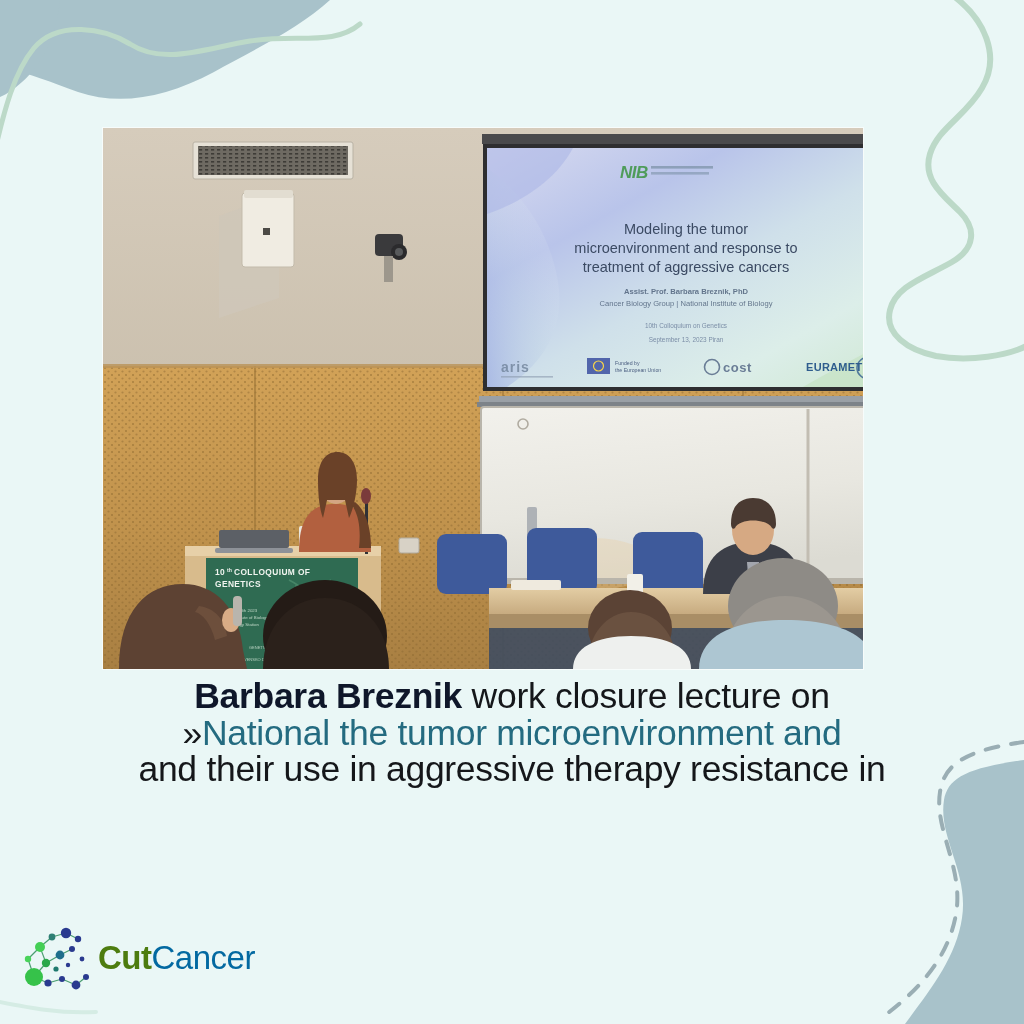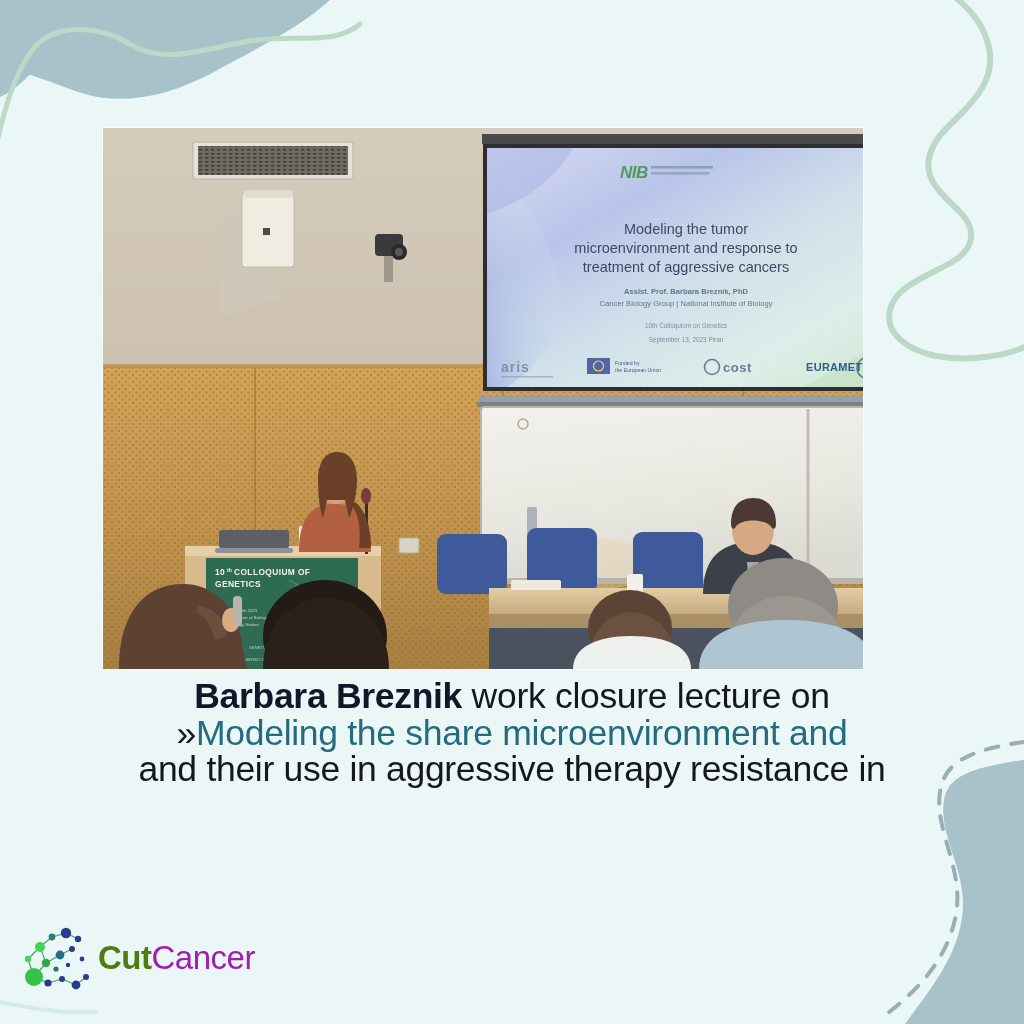--- a/index.html
+++ b/index.html
@@ -38,21 +38,21 @@
   .logo-wrap{
     position:absolute; left:22px; top:912px; width:250px; height:92px;
     z-index:4; display:flex; align-items:center; gap:4px;
   }
   .logo-mark{ width:74px; height:78px; flex:0 0 74px; }
   .logo-text{
     font-size:33px; line-height:34px; letter-spacing:-0.5px; white-space:nowrap;
     margin-left:-2px;
   }
   .logo-text .cut{ font-weight:bold; color:#4d7c0f; }
-  .logo-text .cancer{ font-weight:normal; color:#a21caf; }
+  .logo-text .cancer{ font-weight:normal; color:#0369a1; }
 </style>
 </head>
 <body>
 
 <svg id="bg-decor" viewBox="0 0 1024 1024" xmlns="http://www.w3.org/2000/svg">
   <rect x="0" y="0" width="1024" height="1024" fill="#eaf7f6"></rect>
 
   <path fill="#a8c2ca" d="M0,0 L330,0 C300,28 250,52 214,72 C165,98 120,106 78,92
            C52,83 28,72 8,70 C4,70 2,70 0,70 Z"></path>
   <path fill="#a8c2ca" d="M0,0 L60,0 C56,40 40,66 22,82 C14,89 7,94 0,97 Z"></path>
@@ -326,21 +326,21 @@
       </g>
     </g>
   </svg>
 </div>
 
 <div class="caption">
   <span class="ln">
     <span class="nm">Barbara Breznik</span><span class="gm"> work closure lecture on</span>
   </span>
   <span class="ln">
-    <span class="gm">»</span><span class="ttl">Modeling the share microenvironment and</span>
+    <span class="gm">»</span><span class="ttl">National the tumor microenvironment and</span>
   </span>
   <span class="ln gm">and their use in aggressive therapy resistance in</span>
 </div>
 
 <div class="logo-wrap">
   <svg class="logo-mark" viewBox="0 0 74 78" xmlns="http://www.w3.org/2000/svg">
     <g stroke="#2f8f5a" stroke-width="1.2" opacity="0.85">
       <line x1="12" y1="58" x2="24" y2="44"></line>
       <line x1="24" y1="44" x2="18" y2="28"></line>
       <line x1="18" y1="28" x2="30" y2="18"></line>

